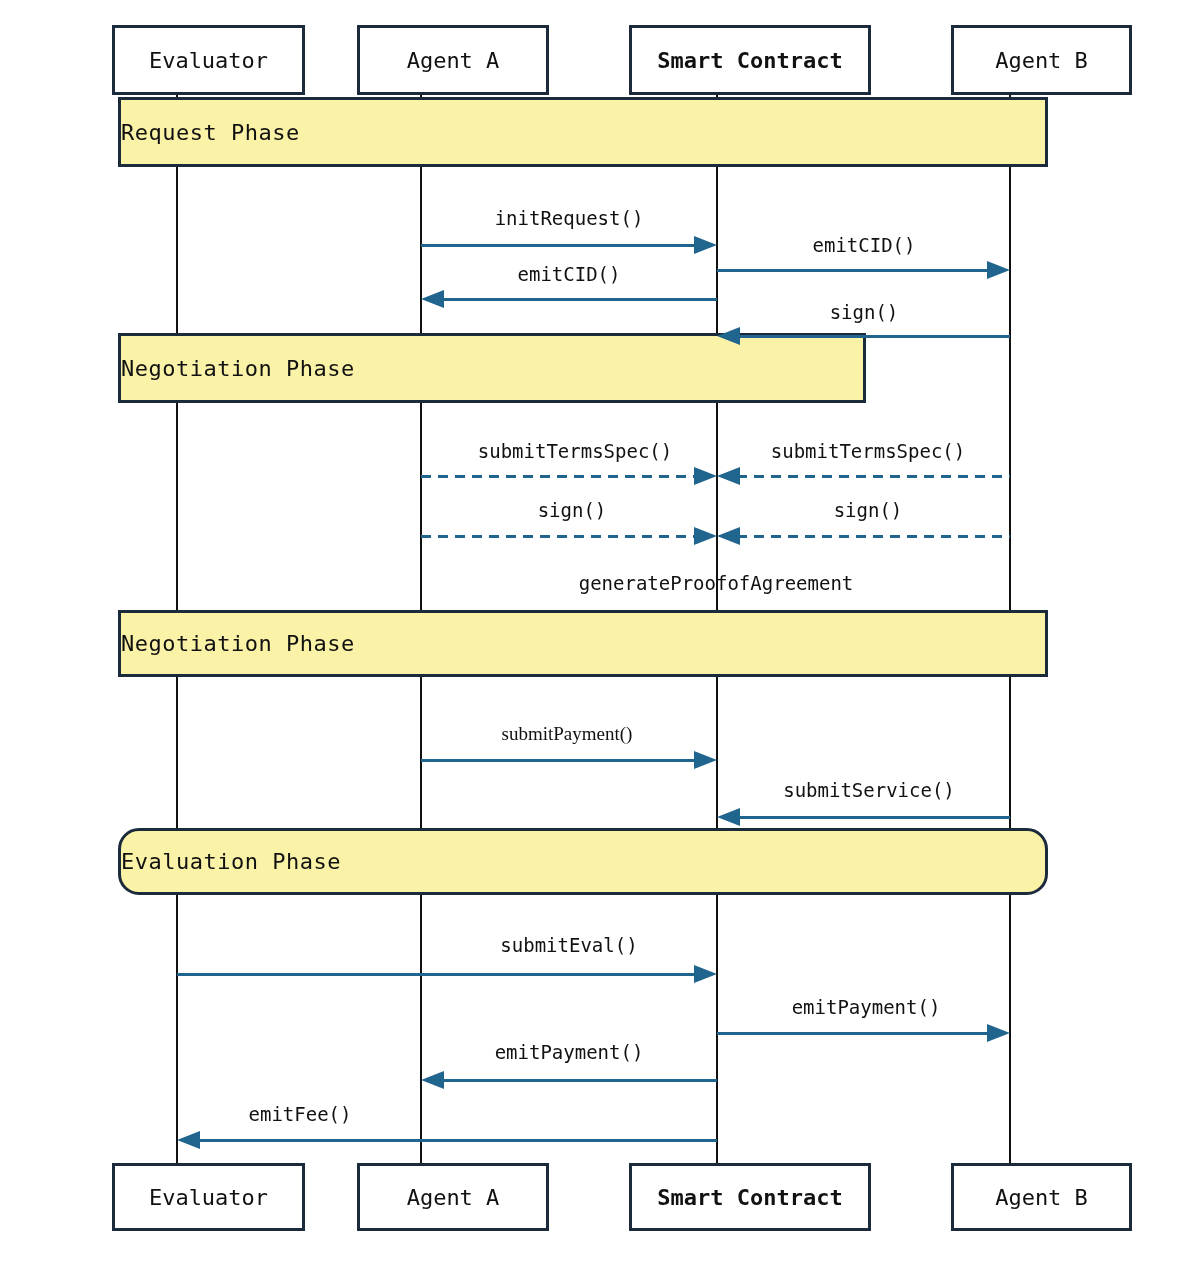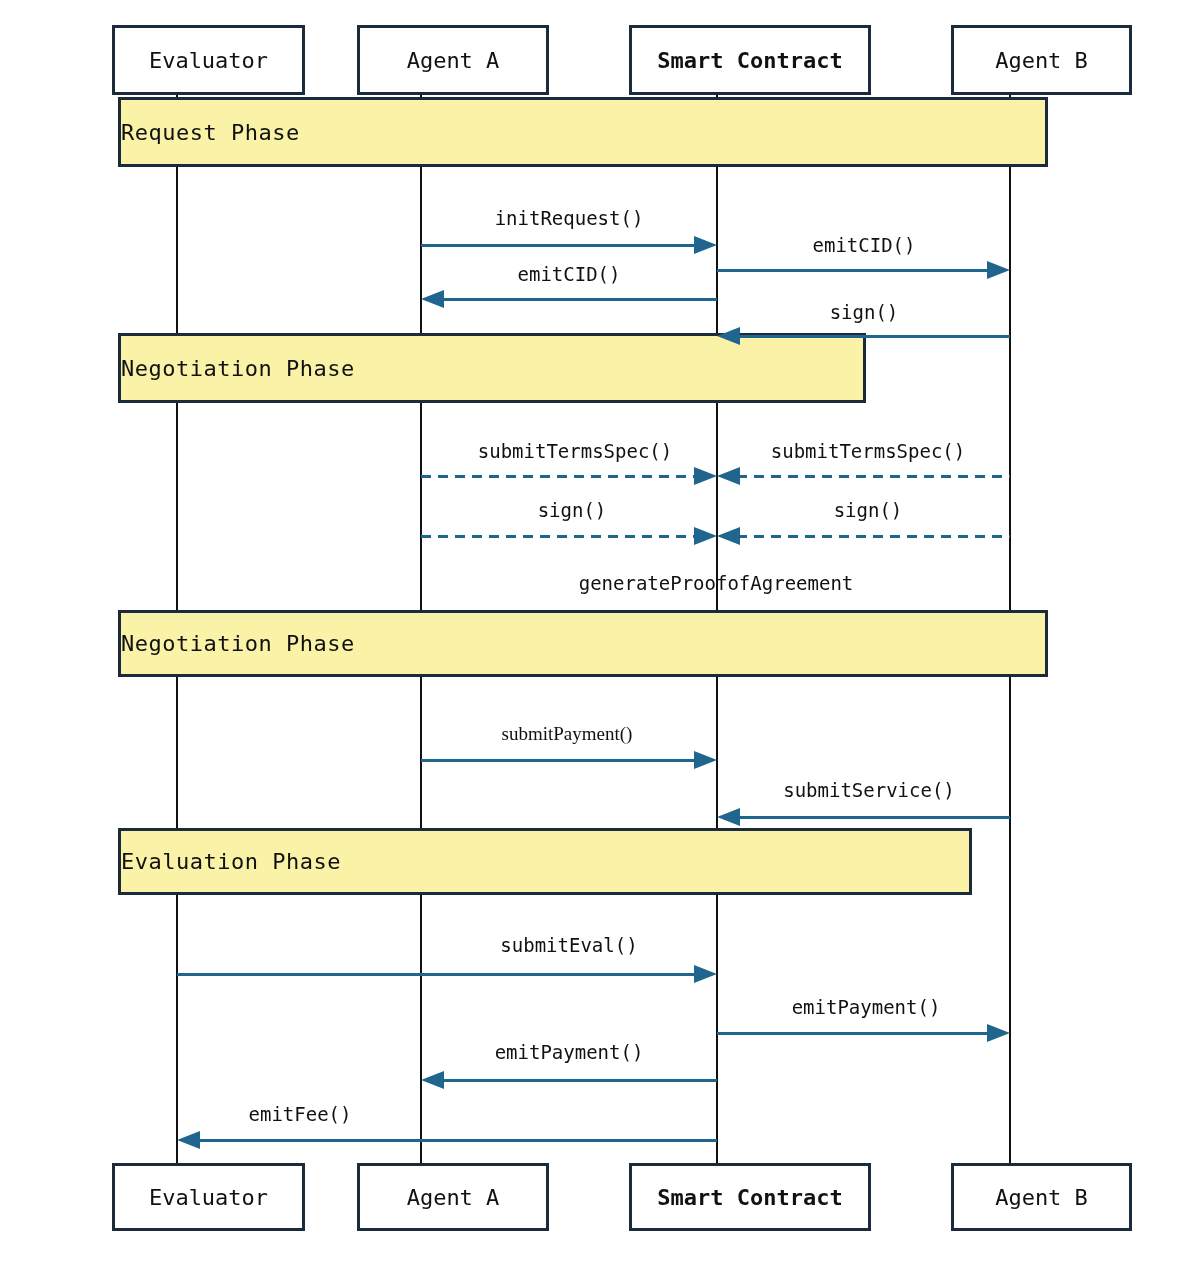--- a/index.html
+++ b/index.html
@@ -87,21 +87,21 @@
   <div class="layer phases-layer">
       <div class="band" style="left: 118px; width: 930px; top: 97px; height: 70px;">
         <div class="band-label">Request Phase</div>
       </div>
       <div class="band" style="left: 118px; width: 748px; top: 333px; height: 70px;">
         <div class="band-label">Negotiation Phase</div>
       </div>
       <div class="band" style="left: 118px; width: 930px; top: 610px; height: 67px;">
         <div class="band-label">Negotiation Phase</div>
       </div>
-      <div class="band" style="left: 118px; width: 854px; top: 828px; height: 67px;">
+      <div class="band" style="left: 118px; width: 930px; top: 828px; height: 67px; border-radius: 21px;">
         <div class="band-label">Evaluation Phase</div>
       </div>
     </div>
   <div class="layer messages-layer">
       <div class="mline solid" style="left: 421px; width: 276px; top: 221px;"></div>
       <div class="mhead right" style="left: 694px; top: 213px;"></div>
       <div class="mlabel" style="left: 569px; top: 185px;">initRequest()</div>
       <div class="mline solid" style="left: 717px; width: 273px; top: 246px;"></div>
       <div class="mhead right" style="left: 987px; top: 238px;"></div>
       <div class="mlabel" style="left: 864px; top: 212px;">emitCID()</div>

